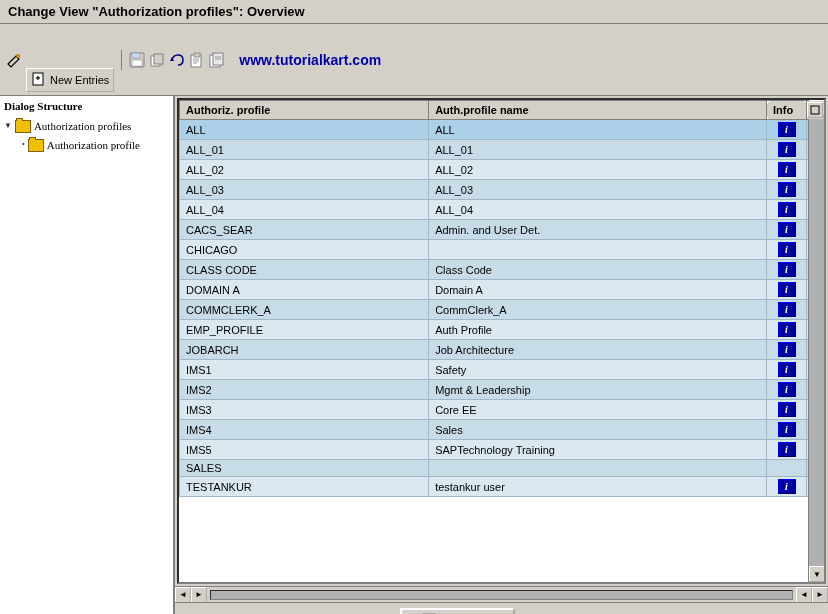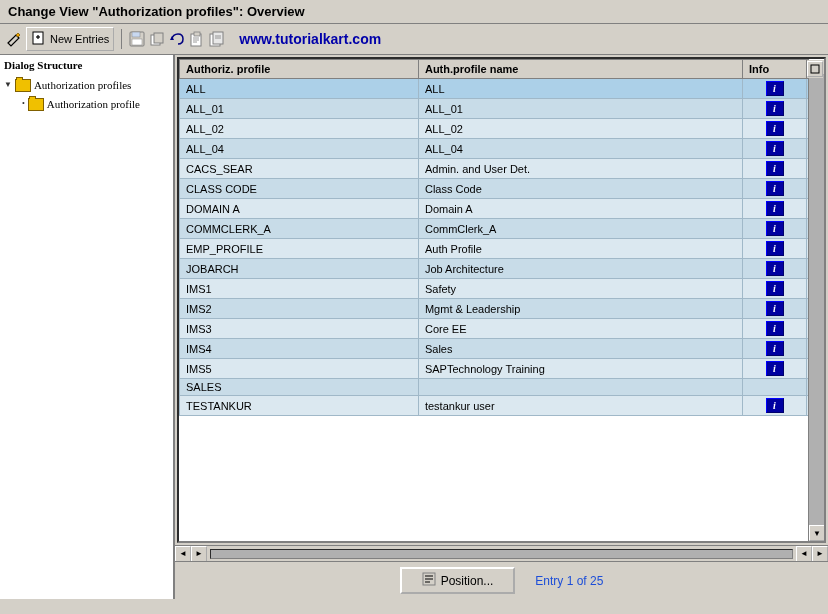--- a/index.html
+++ b/index.html
@@ -33,20 +33,21 @@
 
     .toolbar-btn {
       background: #d4d0c8;
       border: 1px outset #fff;
       padding: 2px 4px;
       cursor: pointer;
       font-size: 11px;
       display: flex;
       align-items: center;
       gap: 3px;
+      margin-top: 41px;
     }
 
     .toolbar-icon {
       width: 16px;
       height: 16px;
       display: inline-flex;
       align-items: center;
       justify-content: center;
     }
 
@@ -336,21 +337,21 @@
   </div>
 
   <div class="right-panel">
     <div class="table-container">
       <div class="table-wrapper">
         <table>
           <thead>
             <tr>
               <th>Authoriz. profile</th>
               <th>Auth.profile name</th>
-              <th style="width:64px;">Info</th>
+              <th style="width:40px;border-radius:6px;">Info</th>
               <th style="width:16px;padding:0;">
                 <div class="header-corner-btn">
                   <svg width="10" height="10" viewBox="0 0 10 10">
                     <rect x="1" y="1" width="8" height="8" fill="none" stroke="#000" stroke-width="1"></rect>
                   </svg>
                 </div>
               </th>
             </tr>
           </thead>
           <tbody id="table-body">
@@ -366,28 +367,40 @@
                 <td style="text-align: center;"><div style="background: rgb(0, 0, 160); color: rgb(255, 255, 255); border: 1px outset rgb(0, 0, 192); padding: 1px 5px; font-size: 10px; font-weight: bold; cursor: pointer; display: inline-block; min-width: 18px; text-align: center; font-style: italic; font-family: serif;">i</div></td>
                 <td style="width: 16px;"></td>
               </tr>
               <tr>
                 <td>ALL_02</td>
                 <td>ALL_02</td>
                 <td style="text-align: center;"><div style="background: rgb(0, 0, 160); color: rgb(255, 255, 255); border: 1px outset rgb(0, 0, 192); padding: 1px 5px; font-size: 10px; font-weight: bold; cursor: pointer; display: inline-block; min-width: 18px; text-align: center; font-style: italic; font-family: serif;">i</div></td>
                 <td style="width: 16px;"></td>
               </tr>
               <tr>
+                <td>ALL_03</td>
+                <td>ALL_03</td>
+                <td style="text-align: center;"><div style="background: rgb(0, 0, 160); color: rgb(255, 255, 255); border: 1px outset rgb(0, 0, 192); padding: 1px 5px; font-size: 10px; font-weight: bold; cursor: pointer; display: inline-block; min-width: 18px; text-align: center; font-style: italic; font-family: serif;">i</div></td>
+                <td style="width: 16px;"></td>
+              </tr>
+              <tr>
                 <td>ALL_04</td>
                 <td>ALL_04</td>
                 <td style="text-align: center;"><div style="background: rgb(0, 0, 160); color: rgb(255, 255, 255); border: 1px outset rgb(0, 0, 192); padding: 1px 5px; font-size: 10px; font-weight: bold; cursor: pointer; display: inline-block; min-width: 18px; text-align: center; font-style: italic; font-family: serif;">i</div></td>
                 <td style="width: 16px;"></td>
               </tr>
               <tr>
                 <td>CACS_SEAR</td>
                 <td>Admin. and User Det.</td>
+                <td style="text-align: center;"><div style="background: rgb(0, 0, 160); color: rgb(255, 255, 255); border: 1px outset rgb(0, 0, 192); padding: 1px 5px; font-size: 10px; font-weight: bold; cursor: pointer; display: inline-block; min-width: 18px; text-align: center; font-style: italic; font-family: serif;">i</div></td>
+                <td style="width: 16px;"></td>
+              </tr>
+              <tr>
+                <td>CHICAGO</td>
+                <td></td>
                 <td style="text-align: center;"><div style="background: rgb(0, 0, 160); color: rgb(255, 255, 255); border: 1px outset rgb(0, 0, 192); padding: 1px 5px; font-size: 10px; font-weight: bold; cursor: pointer; display: inline-block; min-width: 18px; text-align: center; font-style: italic; font-family: serif;">i</div></td>
                 <td style="width: 16px;"></td>
               </tr>
               <tr>
                 <td>CLASS CODE</td>
                 <td>Class Code</td>
                 <td style="text-align: center;"><div style="background: rgb(0, 0, 160); color: rgb(255, 255, 255); border: 1px outset rgb(0, 0, 192); padding: 1px 5px; font-size: 10px; font-weight: bold; cursor: pointer; display: inline-block; min-width: 18px; text-align: center; font-style: italic; font-family: serif;">i</div></td>
                 <td style="width: 16px;"></td>
               </tr>
               <tr>

